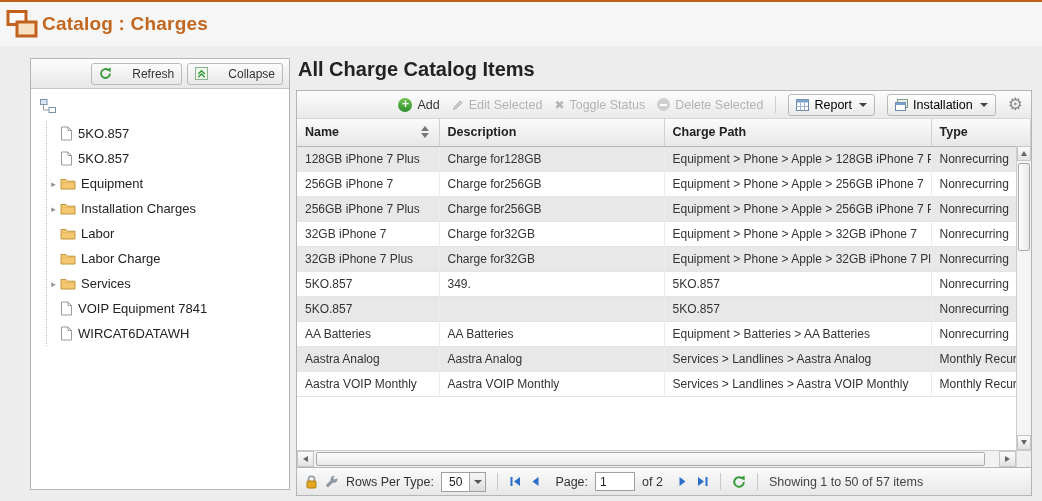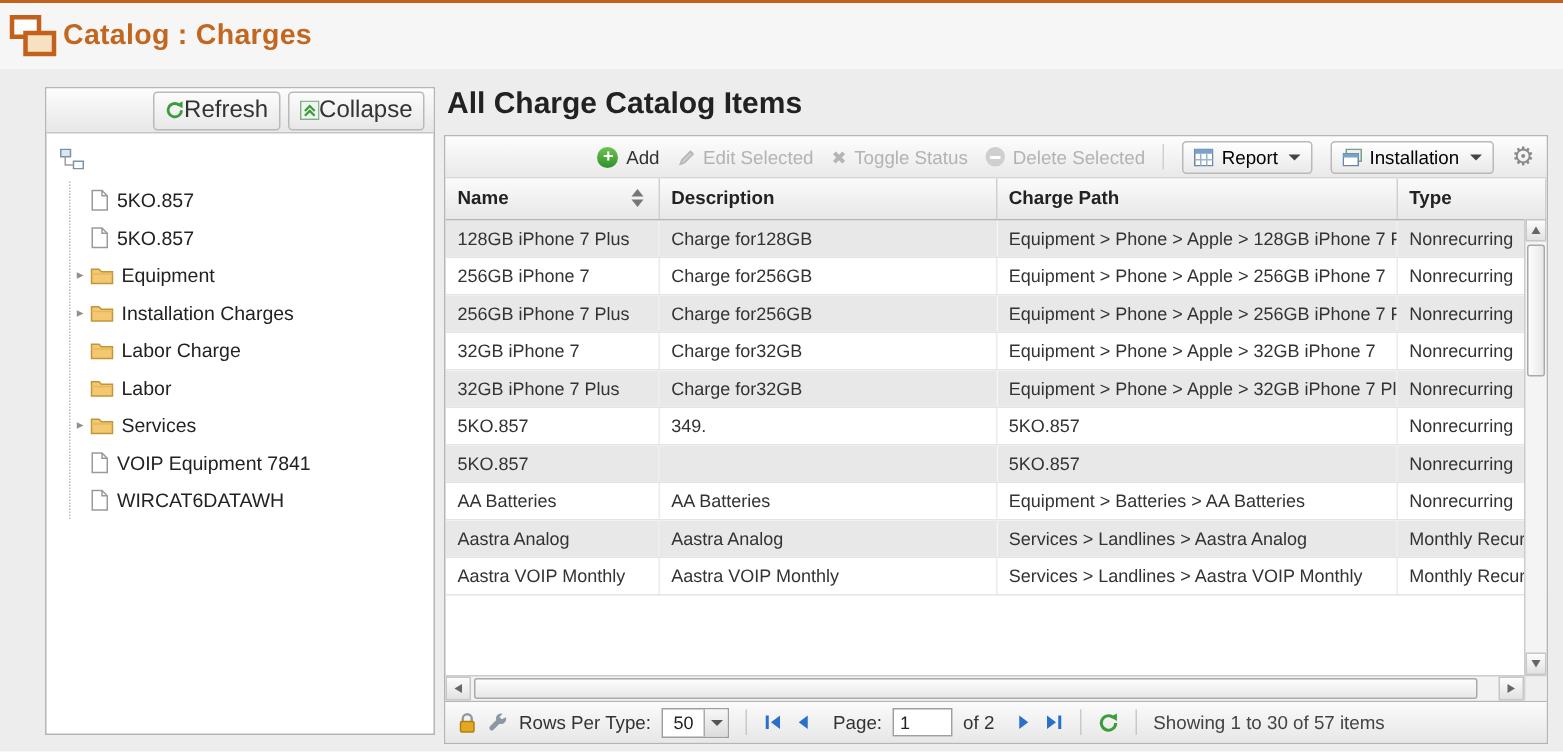--- a/index.html
+++ b/index.html
@@ -10,21 +10,21 @@
   
   .app-header{height:44px;display:flex;align-items:center;gap:3px;padding-left:6px;background:#f6f6f6}
   .app-title{font-size:19px;font-weight:bold;color:#c2671f;letter-spacing:.2px}
 
   
   .content{flex:1;display:flex;align-items:flex-start;padding:12px 10px 0 30px;gap:6px}
 
   
   .sidebar{width:260px;height:432px;background:#fff;border:1px solid #b5b5b5;display:flex;flex-direction:column}
   .side-toolbar{height:30px;background:linear-gradient(#fdfdfd,#e7e7e7);border-bottom:1px solid #c5c5c5;display:flex;align-items:center;justify-content:flex-end;gap:5px;padding:0 6px}
-  .side-btn{display:inline-flex;align-items:center;gap:0;font-size:16px;color:#333;background:linear-gradient(#fcfcfc,#e8e8e8);border:1px solid #b9b9b9;border-radius:3px;padding:3px 7px;cursor:pointer;font-family:inherit}
+  .side-btn{display:inline-flex;align-items:center;gap:20px;font-size:12px;color:#333;background:linear-gradient(#fcfcfc,#e8e8e8);border:1px solid #b9b9b9;border-radius:3px;padding:3px 7px;cursor:pointer;font-family:inherit}
   .tree{flex:1;padding:8px 6px 0 8px;overflow:hidden;font-size:13px;color:#222}
   .tree-root{padding:2px 0 5px 1px}
   .tree-items{margin-left:7px;border-left:1px dotted #bcbcbc}
   .tree-item{display:flex;align-items:center;height:25px;cursor:pointer}
   .expander{width:13px;text-align:center;color:#8f8f8f;font-size:9px;flex:none}
   .node-icon{flex:none;display:inline-flex;margin-right:5px}
   .node-label{white-space:nowrap}
 
   
   .main{flex:1;display:flex;flex-direction:column;min-width:0}
@@ -183,31 +183,31 @@
               <span class="node-label">Installation Charges</span>
             </div>
             <div class="tree-item">
               <span class="expander"></span>
               <span class="node-icon">
                 <svg width="16" height="13" viewBox="0 0 16 13">
                   <path d="M1 12 V2.5 H6 L7.6 4.2 H15 V12 Z" fill="#f3c871" stroke="#c2953a"></path>
                   <path d="M1 5.6 H15" stroke="#e7b85a" fill="none"></path>
                 </svg>
               </span>
-              <span class="node-label">Labor Charge</span>
+              <span class="node-label">Labor</span>
             </div>
             <div class="tree-item">
               <span class="expander"></span>
               <span class="node-icon">
                 <svg width="16" height="13" viewBox="0 0 16 13">
                   <path d="M1 12 V2.5 H6 L7.6 4.2 H15 V12 Z" fill="#f3c871" stroke="#c2953a"></path>
                   <path d="M1 5.6 H15" stroke="#e7b85a" fill="none"></path>
                 </svg>
               </span>
-              <span class="node-label">Labor</span>
+              <span class="node-label">Labor Charge</span>
             </div>
             <div class="tree-item">
               <span class="expander">▸</span>
               <span class="node-icon">
                 <svg width="16" height="13" viewBox="0 0 16 13">
                   <path d="M1 12 V2.5 H6 L7.6 4.2 H15 V12 Z" fill="#f3c871" stroke="#c2953a"></path>
                   <path d="M1 5.6 H15" stroke="#e7b85a" fill="none"></path>
                 </svg>
               </span>
               <span class="node-label">Services</span>
@@ -452,19 +452,19 @@
               </svg>
           </span>
           <span class="sep"></span>
           <span class="pg-ic">
             <svg width="14" height="14" viewBox="0 0 14 14">
               <path d="M11.8 7 a4.8 4.8 0 1 1 -1.6 -3.6" stroke="#3a9c3a" stroke-width="2" fill="none"></path>
               <polygon points="12.6,0.6 12.6,5.6 8.2,3" fill="#3a9c3a"></polygon>
             </svg>
           </span>
           <span class="sep"></span>
-          <span class="showing">Showing 1 to 30 of 57 items</span>
+          <span class="showing">Showing 1 to 50 of 57 items</span>
         </div>
 
       </div>
     </div>
   </div>
 </div>
 
 </body></html>

